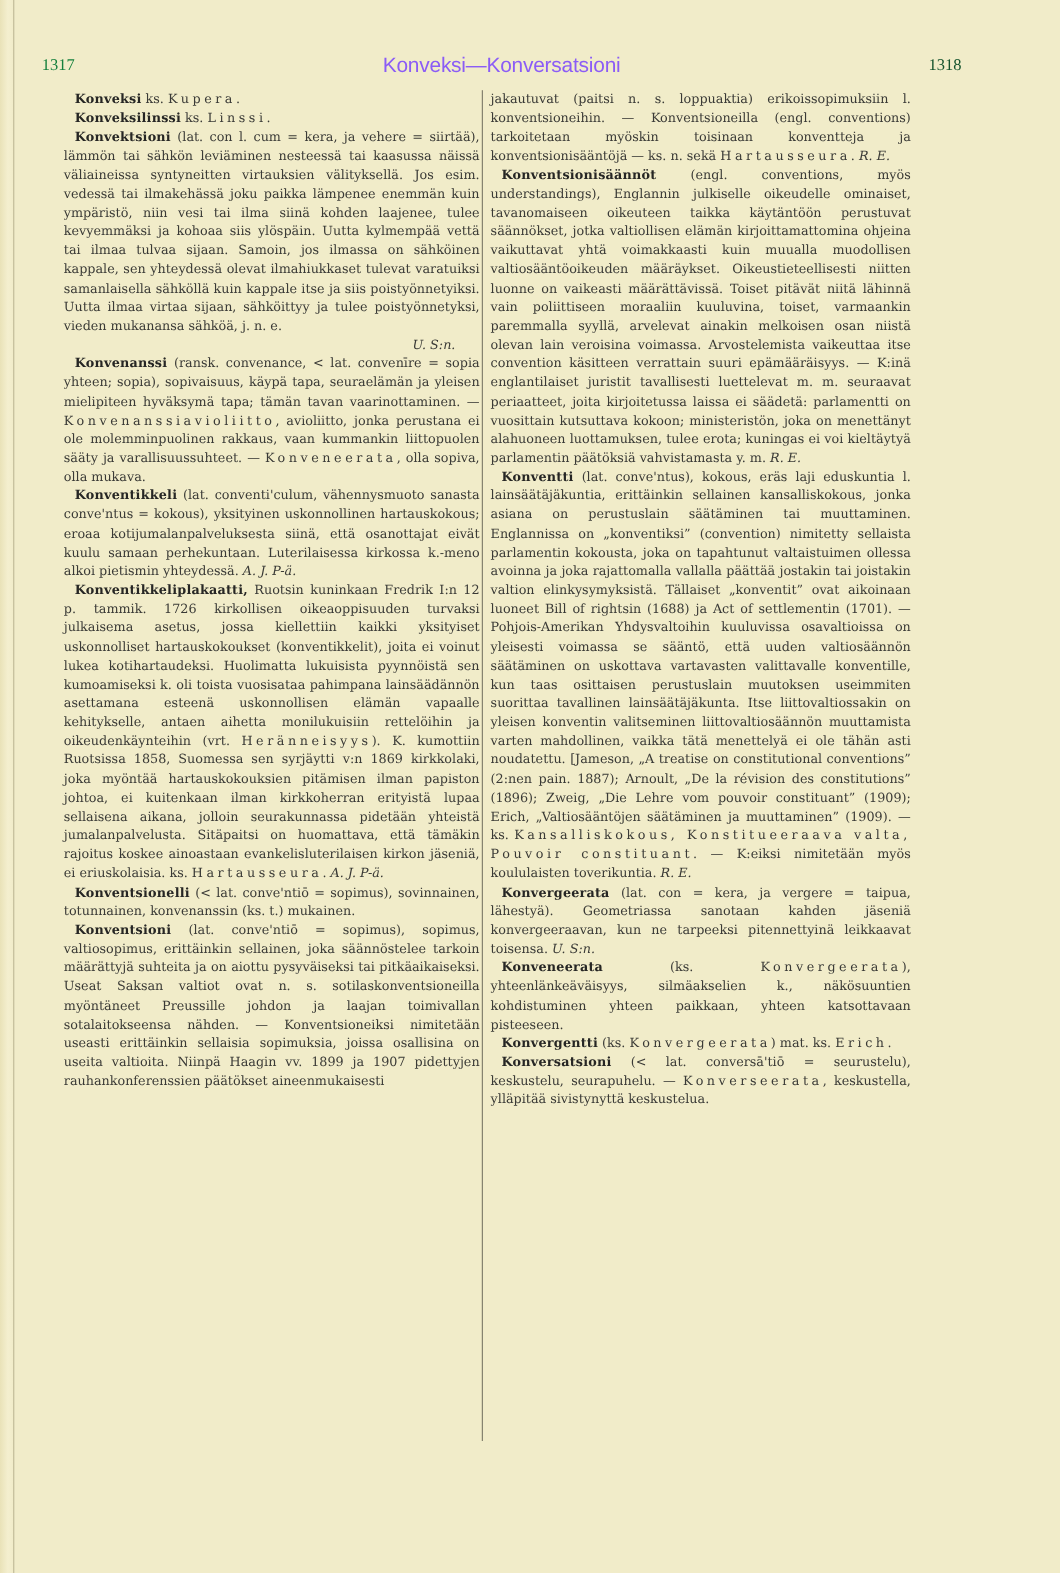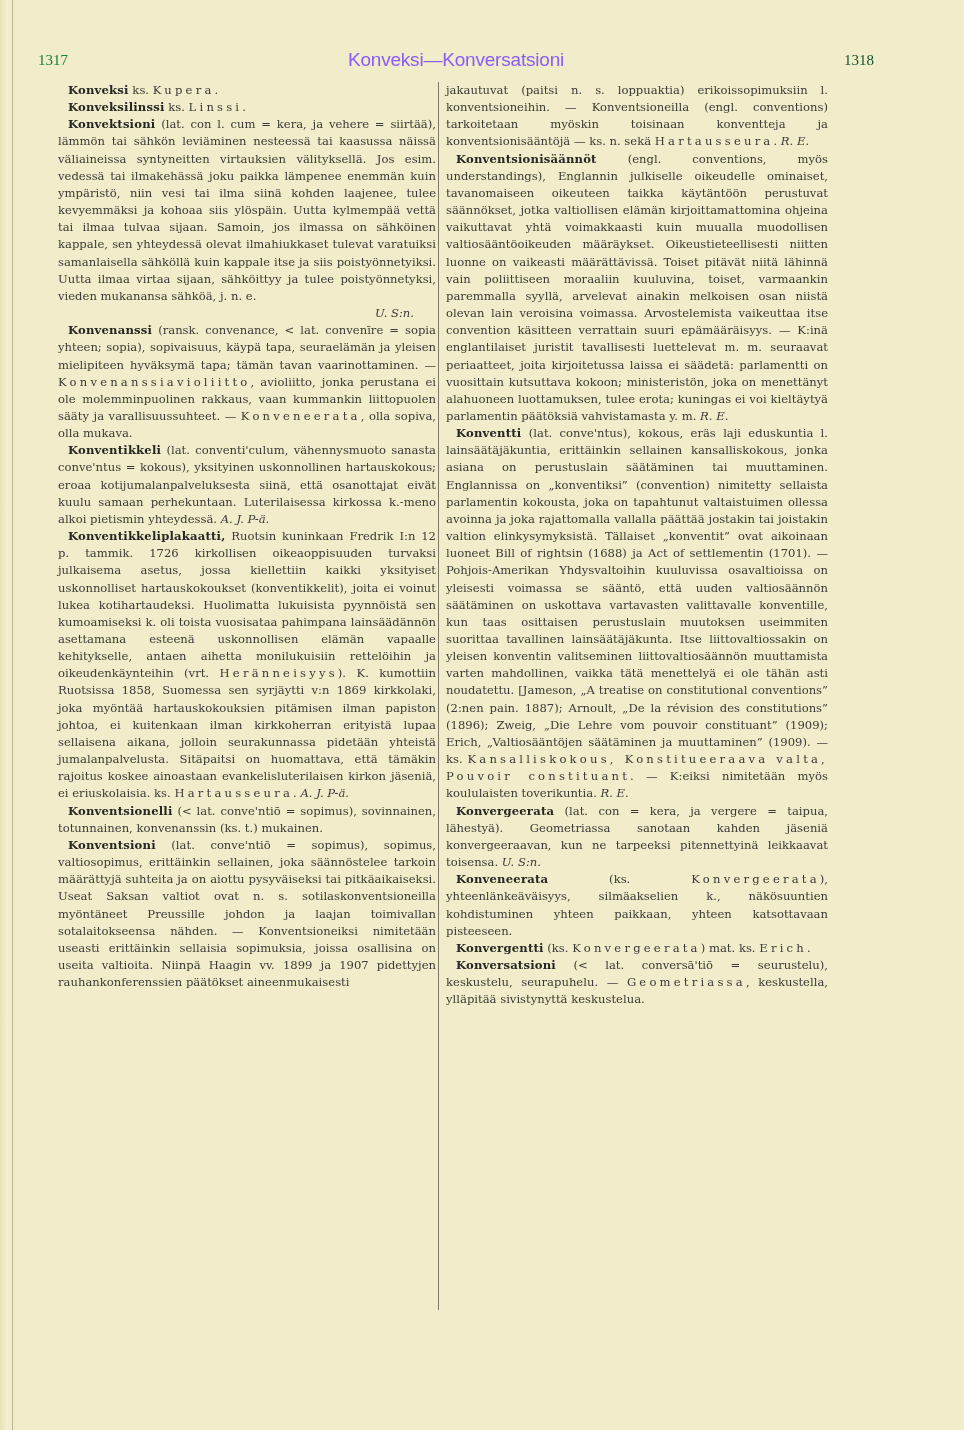--- a/index.html
+++ b/index.html
@@ -99,15 +99,15 @@
     <span class="hw">Konvergeerata</span><span> (lat. con = kera, ja vergere = taipua, lähestyä). Geometriassa sanotaan kahden jäseniä konvergeeraavan, kun ne tarpeeksi pitennettyinä leikkaavat toisensa.</span>
     <span class="sig">U. S:n.</span>
   </p>
   <p class="entry">
     <span class="hw">Konveneerata</span><span> (ks. </span><span class="sp">Konvergeerata</span><span>), yhteenlänkeäväisyys, silmäakselien k., näkösuuntien kohdistuminen yhteen paikkaan, yhteen katsottavaan pisteeseen.</span>
   </p>
   <p class="entry">
     <span class="hw">Konvergentti</span><span> (ks. </span><span class="sp">Konvergeerata</span><span>) mat. ks. </span><span class="sp">Erich</span><span>.</span>
   </p>
   <p class="entry">
-    <span class="hw">Konversatsioni</span><span> (&lt; lat. conversā'tiō = seurustelu), keskustelu, seurapuhelu. — </span><span class="sp">Geometriassa</span><span>, keskustella, ylläpitää sivistynyttä keskustelua.</span>
+    <span class="hw">Konversatsioni</span><span> (&lt; lat. conversā'tiō = seurustelu), keskustelu, seurapuhelu. — </span><span class="sp">Konverseerata</span><span>, keskustella, ylläpitää sivistynyttä keskustelua.</span>
   </p>
 </div>
 
 </body></html>

